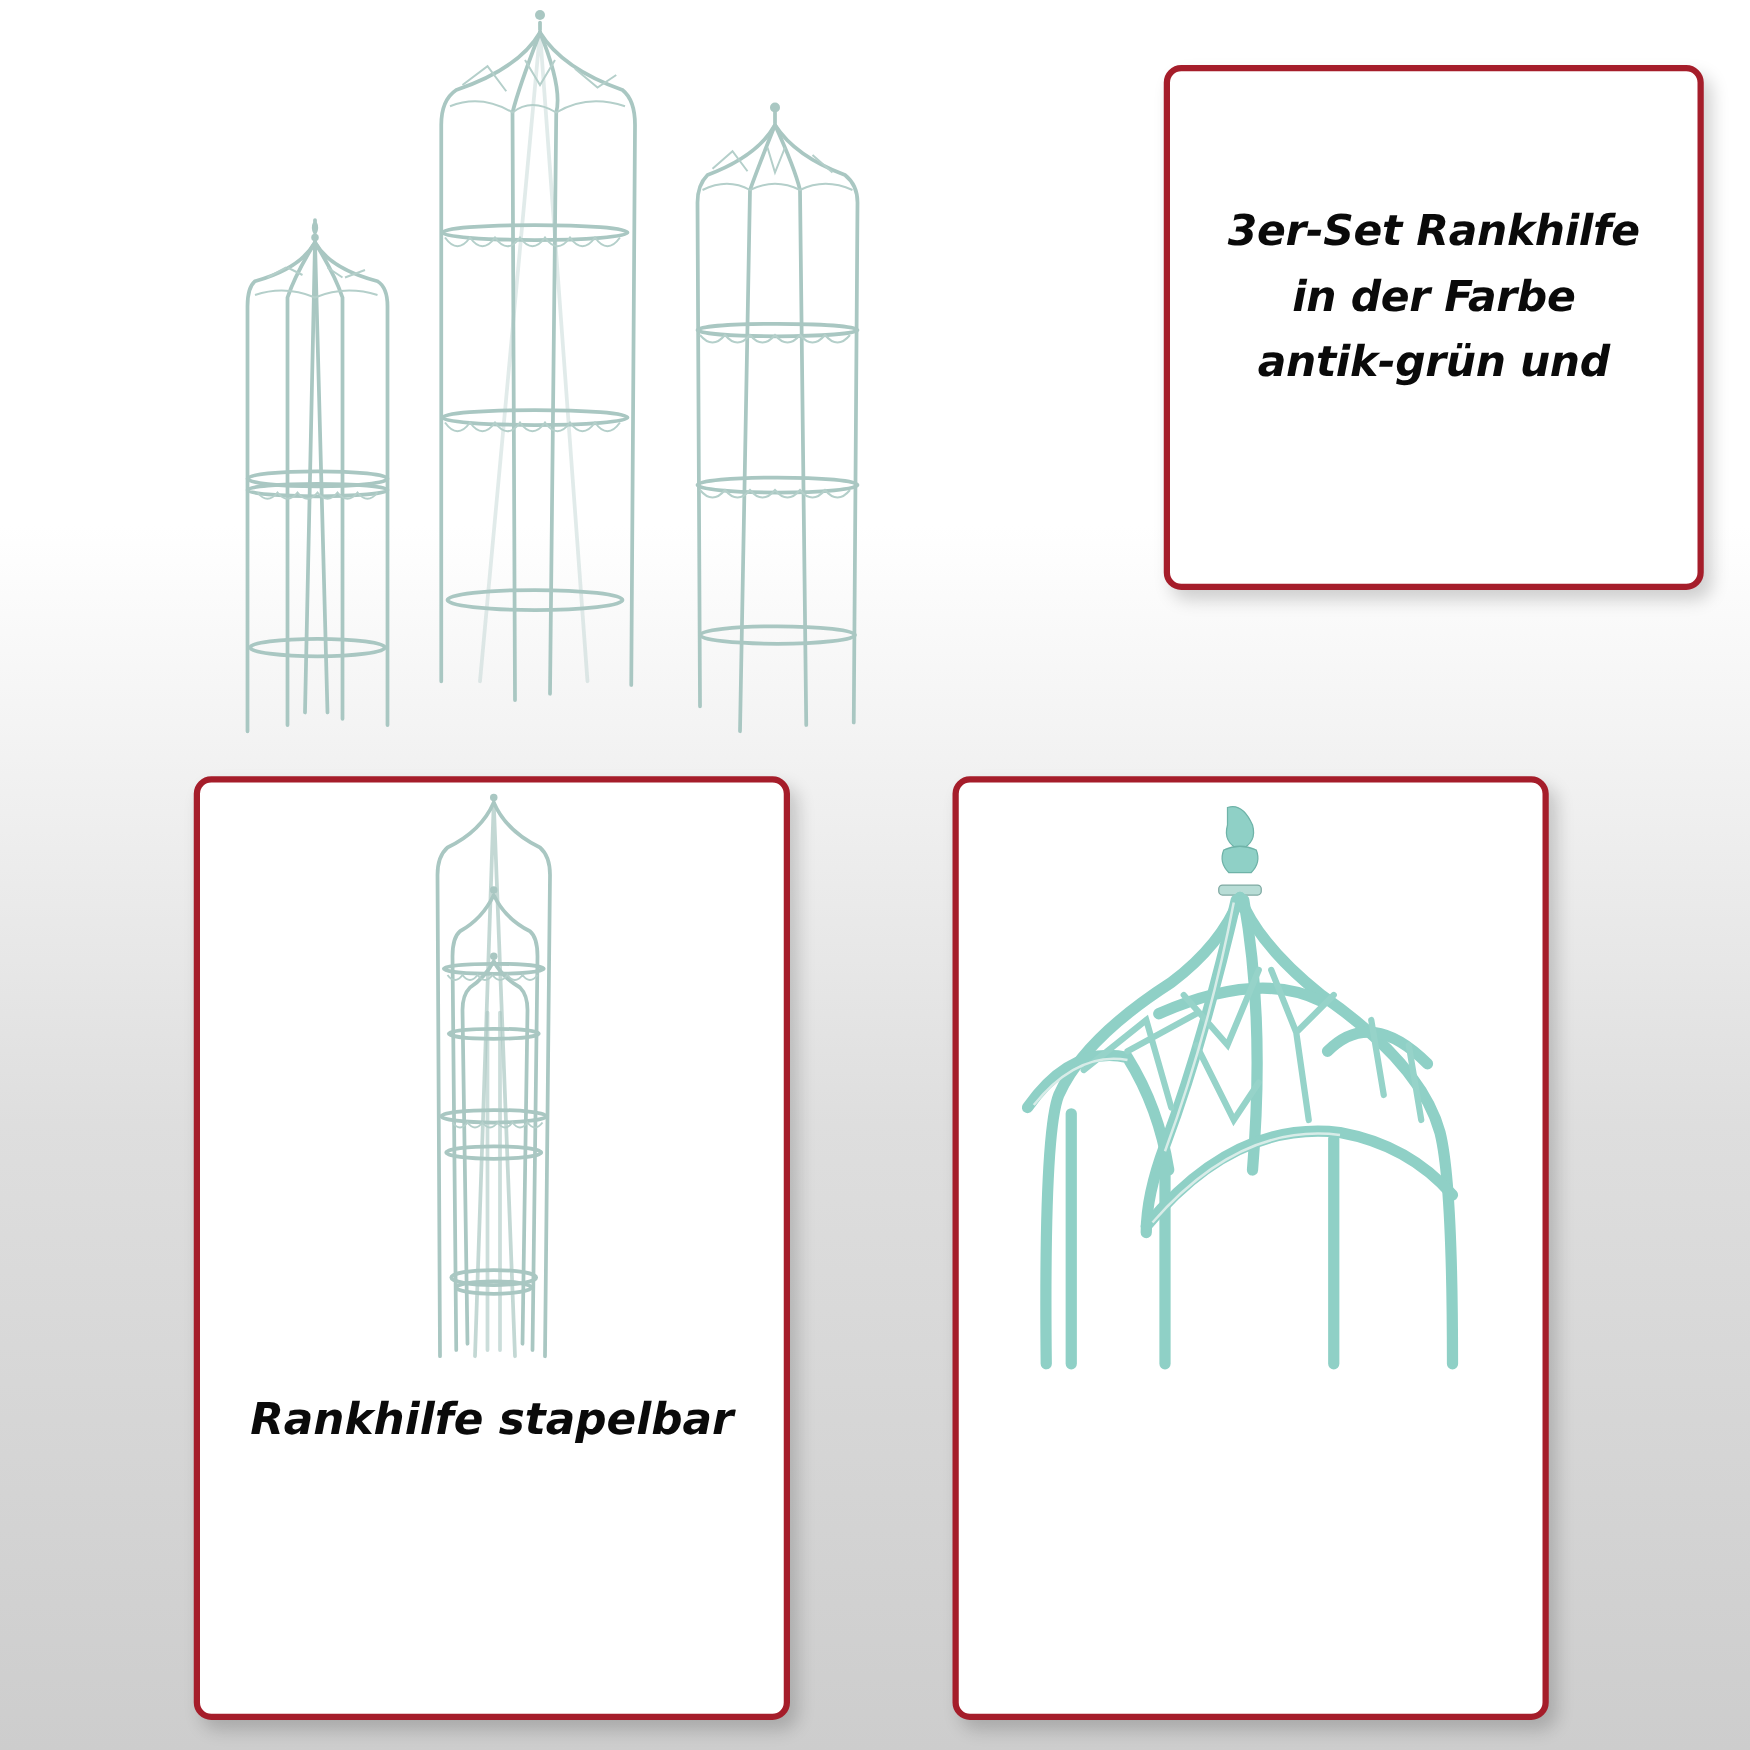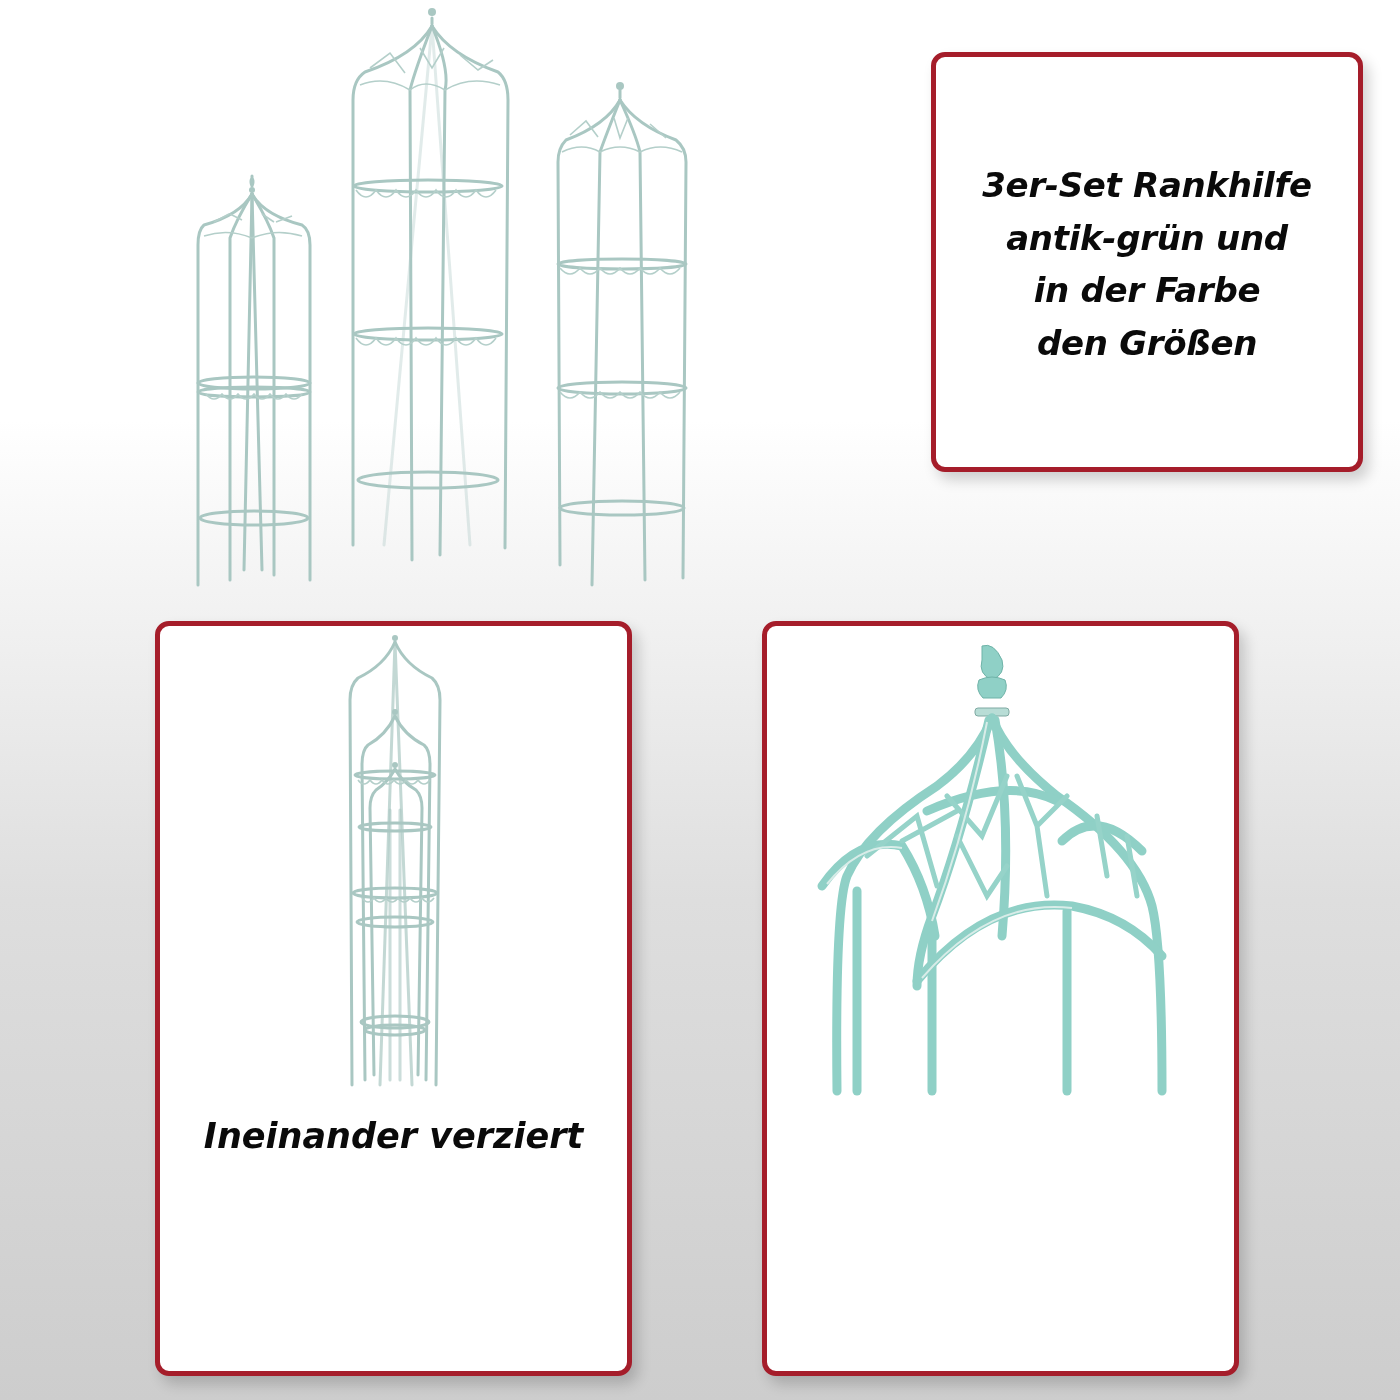--- a/index.html
+++ b/index.html
@@ -83,23 +83,22 @@
     <path class="wire-thin" d="M560 268 q10 12 20 0 q10 12 20 0 q10 12 20 0 q10 12 20 0 q10 12 20 0 q10 12 20 0"></path>
     <ellipse class="wire" cx="622" cy="388" rx="64" ry="6"></ellipse>
     <path class="wire-thin" d="M560 392 q10 12 20 0 q10 12 20 0 q10 12 20 0 q10 12 20 0 q10 12 20 0 q10 12 20 0"></path>
     <ellipse class="wire" cx="622" cy="508" rx="62" ry="7"></ellipse>
   </g>
 </svg>
 
 <div id="info-card" class="card">
   <div class="card-text">
     <div>3er-Set Rankhilfe</div>
+    <div>in der Farbe</div>
     <div>antik-grün und</div>
-    <div>in der Farbe</div>
-    <div>den Größen</div>
   </div>
 </div>
 
 <div id="stack-card" class="card">
   <svg style="left:180px;top:4px" width="110" height="460" viewBox="0 0 110 460">
     <circle cx="55" cy="8" r="3" fill="#a9c7c2"></circle>
     <path class="wire" d="M55 12 Q45 35 18 48 Q10 55 10 70 L12 455 M55 12 Q65 35 92 48 Q100 55 100 70 L96 455"></path>
     <path class="wire" d="M55 12 L40 455 M55 12 L72 455" style="opacity:0.7"></path>
     <circle cx="55" cy="82" r="3" fill="#a9c7c2"></circle>
     <path class="wire" d="M55 86 Q46 105 28 115 Q22 120 22 135 L25 450 M55 86 Q64 105 84 115 Q90 120 90 135 L86 450"></path>
@@ -107,21 +106,21 @@
     <path class="wire" d="M55 139 Q48 152 36 160 Q30 166 30 178 L34 445 M55 139 Q62 152 76 160 Q82 166 82 178 L78 445"></path>
     <path class="wire" d="M50 180 L50 450 M60 180 L60 450" style="opacity:0.6"></path>
     <ellipse class="wire" cx="55" cy="145" rx="40" ry="4"></ellipse>
     <ellipse class="wire" cx="55" cy="197" rx="36" ry="4"></ellipse>
     <ellipse class="wire" cx="55" cy="263" rx="42" ry="5"></ellipse>
     <ellipse class="wire" cx="55" cy="292" rx="38" ry="5"></ellipse>
     <ellipse class="wire" cx="55" cy="392" rx="34" ry="6"></ellipse>
     <ellipse class="wire" cx="55" cy="400" rx="30" ry="5"></ellipse>
     <path class="wire-thin" d="M18 150 q6 8 12 0 q6 8 12 0 q6 8 12 0 q6 8 12 0 q6 8 12 0 q6 8 12 0 M22 268 q6 8 12 0 q6 8 12 0 q6 8 12 0 q6 8 12 0 q6 8 12 0 q6 8 12 0"></path>
   </svg>
-  <div class="card-text caption">Ineinander verziert</div>
+  <div class="card-text caption">Rankhilfe stapelbar</div>
 </div>
 
 <div id="detail-card" class="card">
   <svg style="left:40px;top:10px" width="390" height="460" viewBox="0 0 390 460">
 
     <path d="M175 10 q12 -4 20 14 q4 14 -10 20 q-14 -6 -10 -20 z" fill="#8fd0c6" stroke="#6fb3a8" stroke-width="1"></path>
     <path d="M172 44 q13 -6 26 0 q4 10 -4 18 l-18 0 q-8 -8 -4 -18 z" fill="#8fd0c6" stroke="#6fb3a8" stroke-width="1"></path>
     <rect x="168" y="72" width="34" height="8" rx="3" fill="#b8ddd6" stroke="#7fa9a2" stroke-width="1"></rect>
 
     <path class="teal" d="M185 82 Q170 120 130 150 Q60 195 40 240 Q28 270 30 455"></path>

